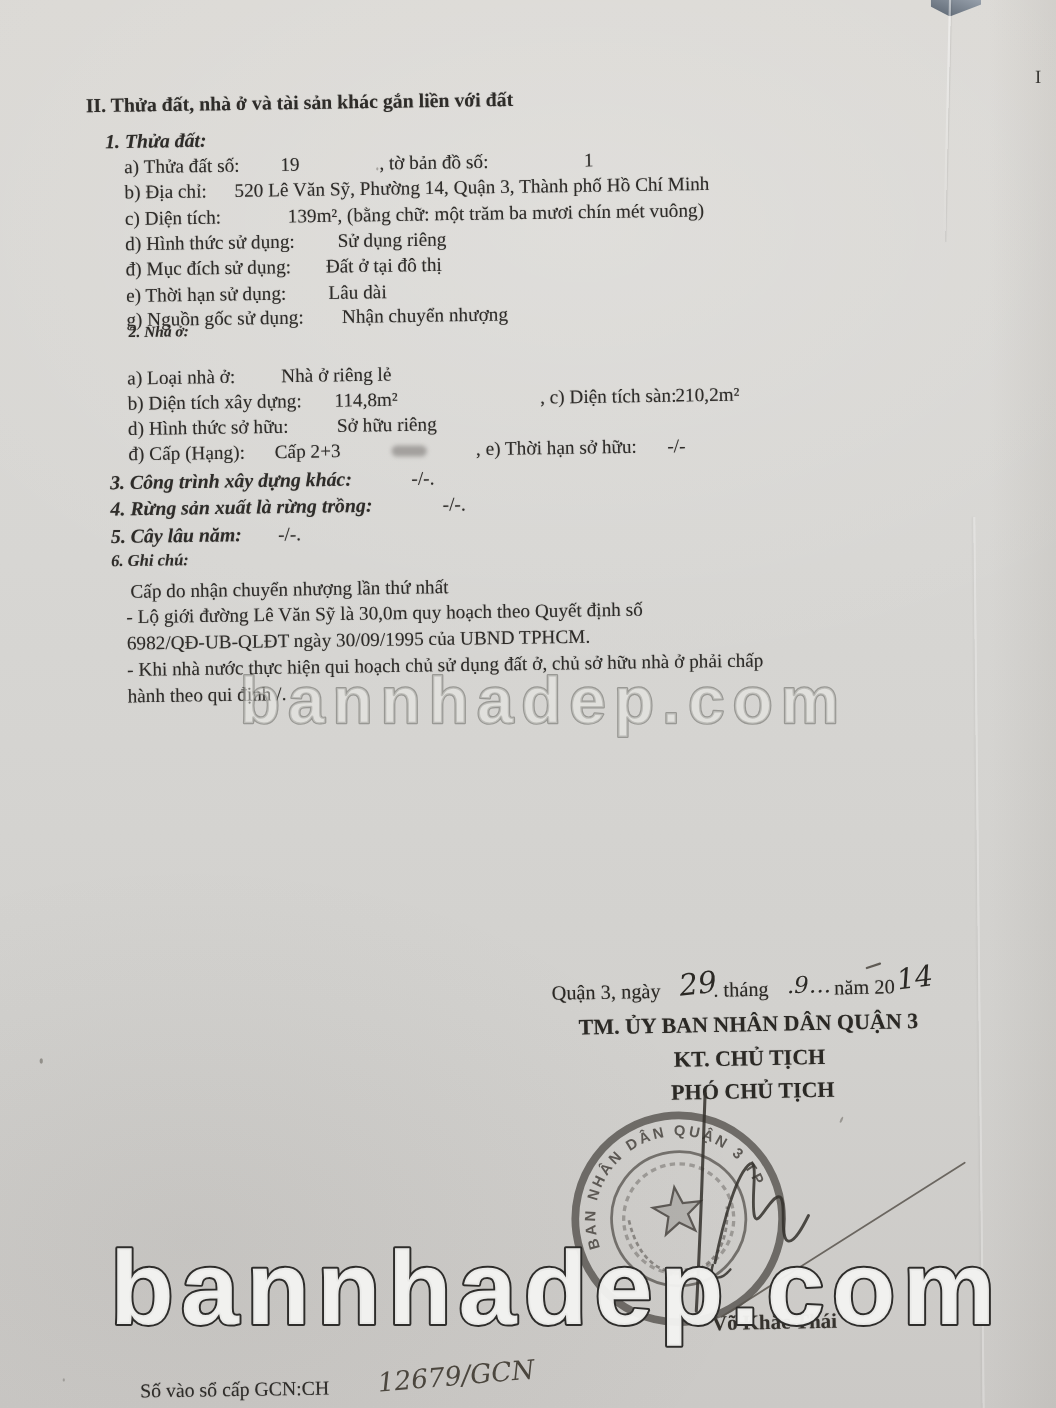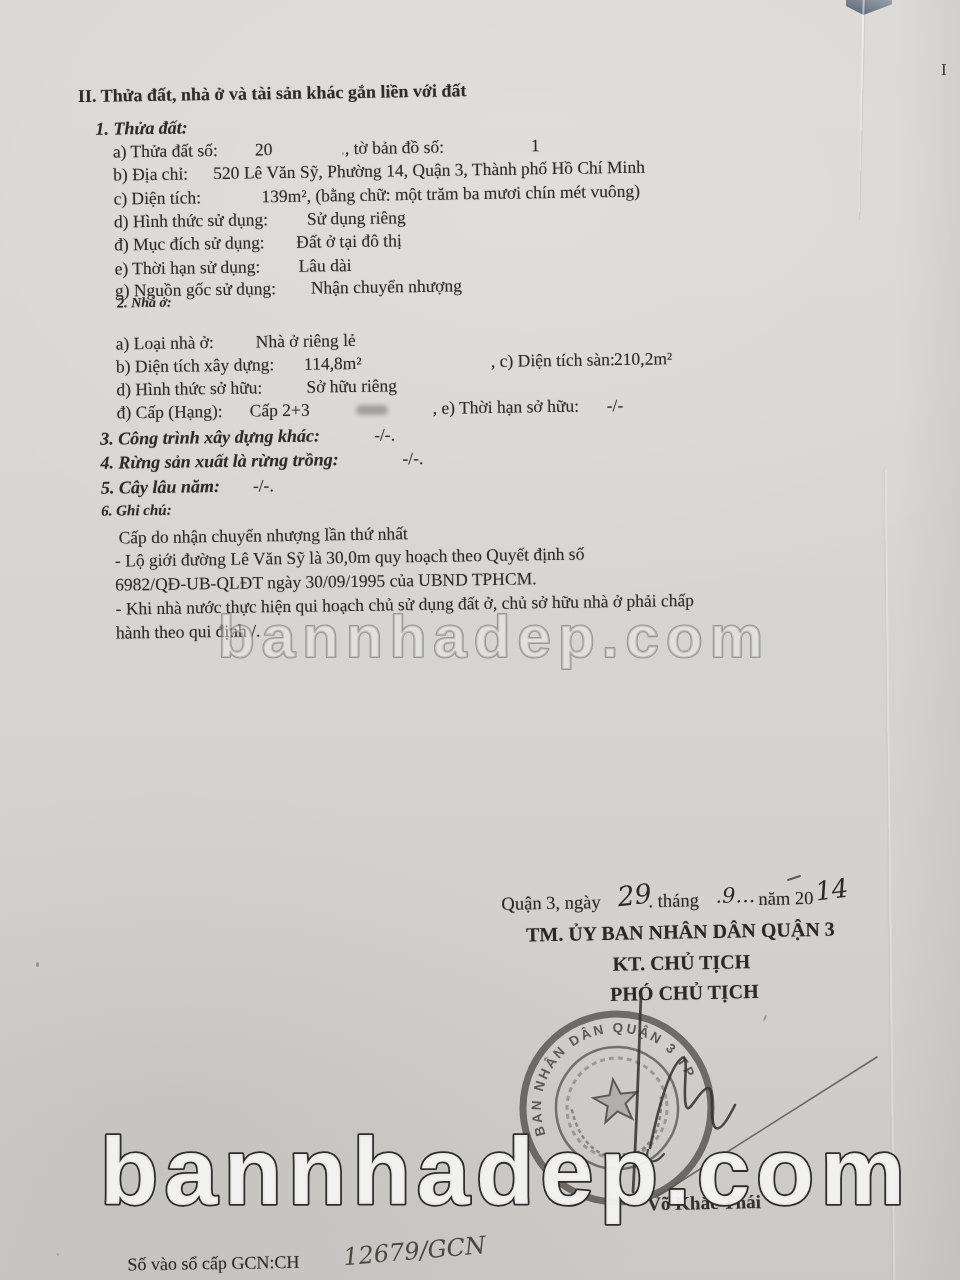--- a/index.html
+++ b/index.html
@@ -57,21 +57,21 @@
   <div class="speck" style="left:57px;top:1253px;width:2px;height:3px;opacity:.35;"></div>
   <div class="corner-mark">I</div>
 
   <div class="main">
 
     <div class="t b" style="left:78px;top:86px;font-size:18px;">II. Thửa đất, nhà ở và tài sản khác gắn liền với đất</div>
 
     <div class="t bi" style="left:95px;top:119px;font-size:18px;">1. Thửa đất:</div>
     <div class="t" style="left:112px;top:142px;width:800px;">
       <span class="part" style="left:0">a) Thửa đất số:</span>
-      <span class="part" style="left:142px">20</span>
+      <span class="part" style="left:142px">19</span>
       <span class="part" style="left:232px">, tờ bản đồ số:</span>
       <span class="part" style="left:418px">1</span>
     </div>
     <div class="t" style="left:112px;top:165px;width:800px;">
       <span class="part" style="left:0">b) Địa chỉ:</span>
       <span class="part" style="left:100px">520 Lê Văn Sỹ, Phường 14, Quận 3, Thành phố Hồ Chí Minh</span>
     </div>
     <div class="t" style="left:112px;top:189px;width:800px;">
       <span class="part" style="left:0">c) Diện tích:</span>
       <span class="part" style="left:148px">139m², (bằng chữ: một trăm ba mươi chín mét vuông)</span>

